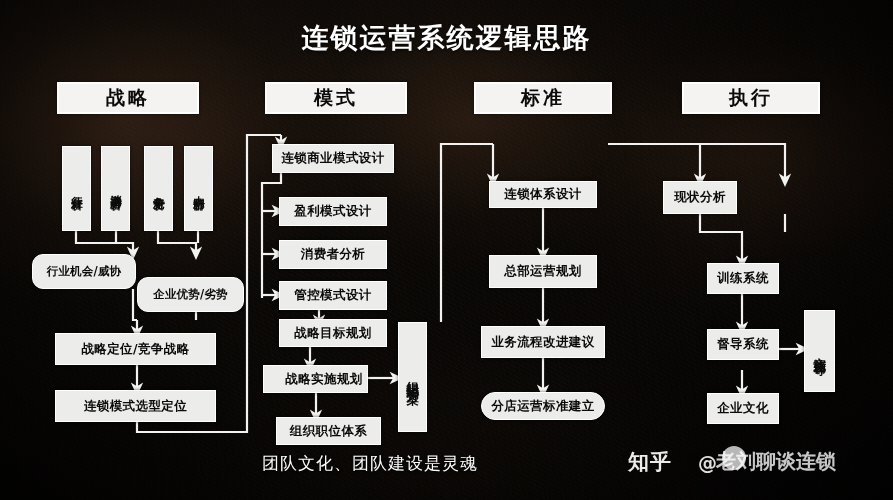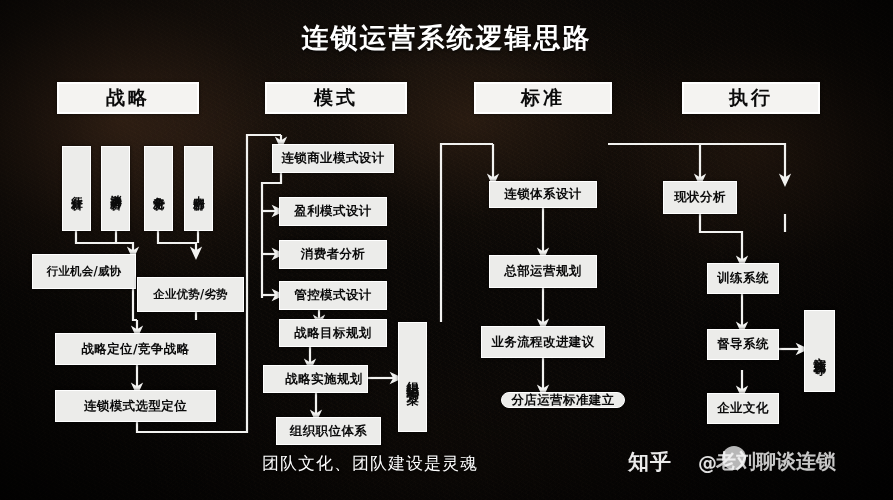--- a/index.html
+++ b/index.html
@@ -99,20 +99,21 @@
     letter-spacing: 3px;
     border-width: 2px;
   }
   .box.node {
     font-size: 12.5px;
     letter-spacing: 0.4px;
   }
   .box.node-sm {
     font-size: 11.5px;
     letter-spacing: 0.2px;
+    border-radius: 11px;
   }
   .box.vert {
     writing-mode: vertical-rl;
     text-orientation: upright;
     font-size: 12.5px;
     letter-spacing: 2px;
     padding: 4px 0;
   }
   .box.vert-sm {
     writing-mode: vertical-rl;
@@ -251,21 +252,21 @@
   <div class="box node" style="left:279px; top:240px; width:108px; height:29px;">消费者分析</div>
   <div class="box node" style="left:279px; top:281px; width:108px; height:29px;">管控模式设计</div>
   <div class="box node" style="left:279px; top:319px; width:108px; height:28px;">战略目标规划</div>
   <div class="box node" style="left:263px; top:365px; width:105px; height:28px;padding-left:17px;">战略实施规划</div>
   <div class="box node" style="left:276px; top:417px; width:105px; height:28px;">组织职位体系</div>
   <div class="box vert" style="left:398px; top:322px; width:29px; height:110px;">组织结构方案</div>
 
   <div class="box node" style="left:489px; top:181px; width:108px; height:27px;">连锁体系设计</div>
   <div class="box node" style="left:489px; top:255px; width:108px; height:33px;">总部运营规划</div>
   <div class="box node" style="left:481px; top:326px; width:124px; height:32px;">业务流程改进建议</div>
-  <div class="box node" style="left:501px; top:392px; width:124px; height:16px;border-radius:16px;">分店运营标准建立</div>
+  <div class="box node" style="left:481px; top:392px; width:124px; height:28px;border-radius:16px;">分店运营标准建立</div>
 
   <div class="box node" style="left:663px; top:181px; width:74px; height:33px;">现状分析</div>
   <div class="box node" style="left:707px; top:263px; width:72px; height:31px;">训练系统</div>
   <div class="box node" style="left:707px; top:329px; width:72px; height:31px;">督导系统</div>
   <div class="box node" style="left:707px; top:393px; width:72px; height:31px;">企业文化</div>
   <div class="box vert" style="left:804px; top:310px; width:31px; height:82px;">实施辅导</div>
 
   <div class="footer">团队文化、团队建设是灵魂</div>
 
   <div class="wm" id="wm-zhihu">知乎</div>

